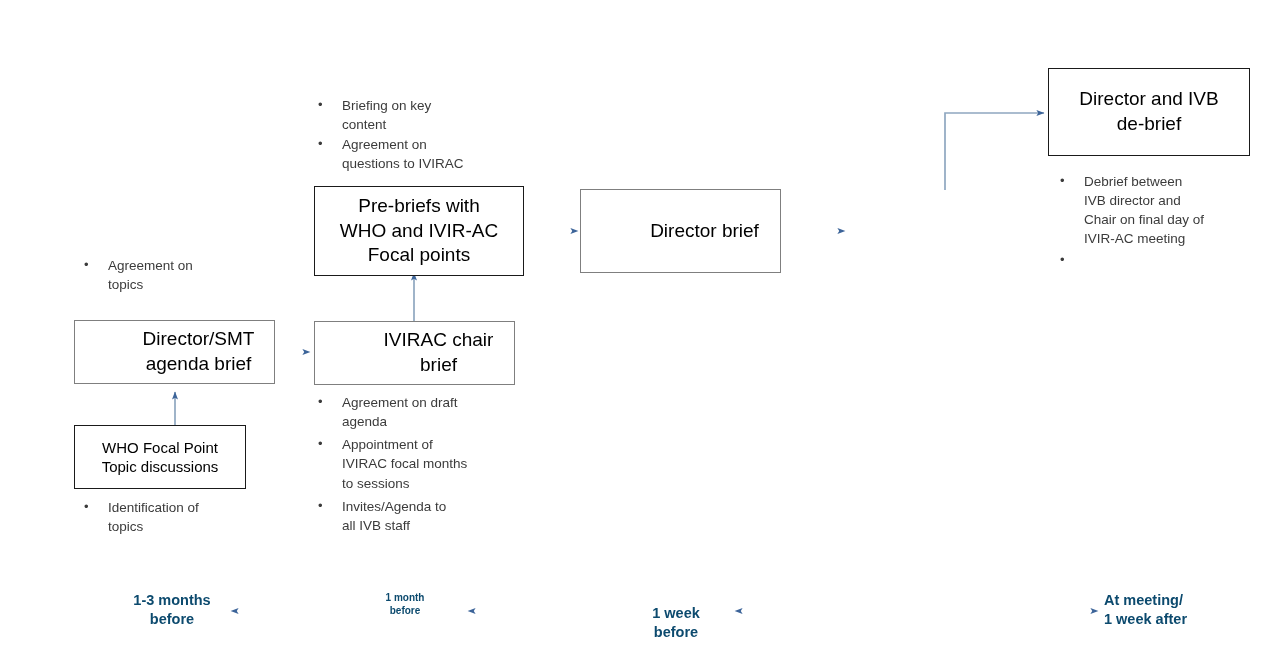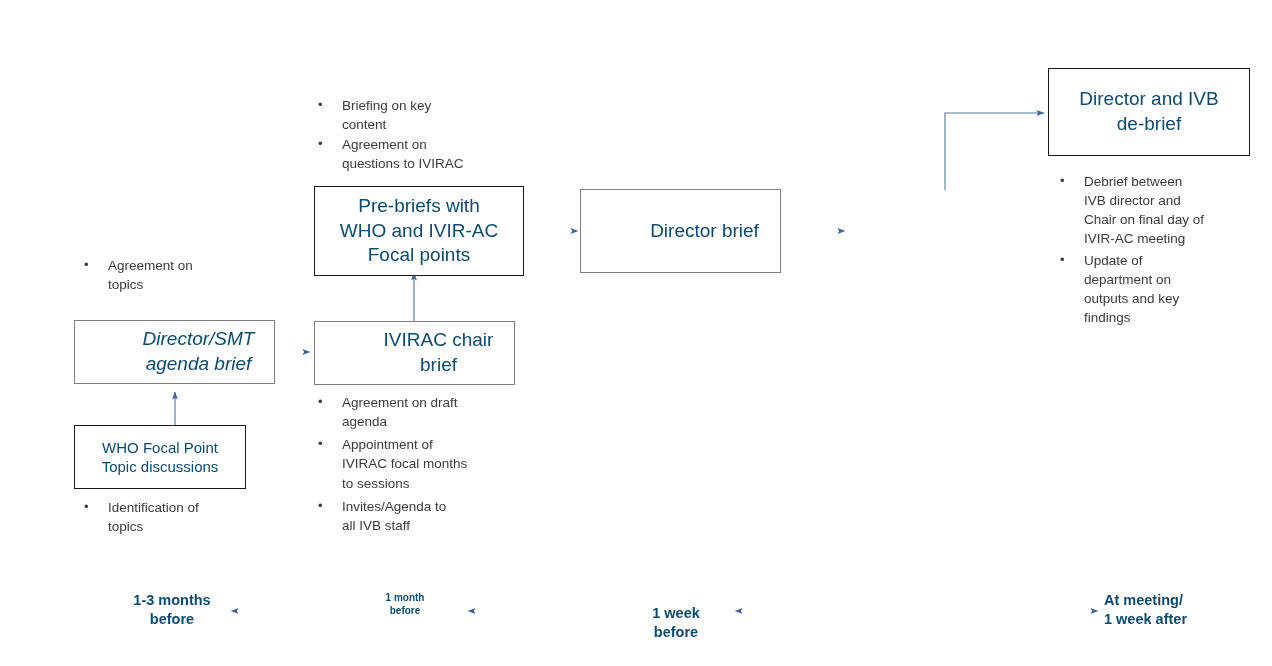--- a/index.html
+++ b/index.html
@@ -21,21 +21,21 @@
   }
   
   .node {
     position: absolute;
     box-sizing: border-box;
     display: flex;
     align-items: center;
     justify-content: center;
     text-align: center;
     background: #ffffff;
-    color: #0c4a6e;
+    color: #000000;
     line-height: 1.30;
     white-space: pre-line;
   }
   .node.box {
     border: 1.4px solid #7f7f7f;
     padding-left: 48px;
   }
   .node.box-dark {
     border: 1.6px solid #1a1a1a;
   }
@@ -195,38 +195,34 @@
   <div class="notes" style="left:1060px; top:172px; width:200px; font-size:13.5px;">
     <div class="bullet-row" style="margin-bottom:2px;">
       <span class="dot">•</span>
       <span class="btext">Debrief between
 IVB director and
 Chair on final day of
 IVIR-AC meeting</span>
     </div>
     <div class="bullet-row">
       <span class="dot">•</span>
-      <span class="btext">Update of
-department on
-outputs and key
-findings</span>
     </div>
   </div>
 
   <div class="node box-dark" style="left:1048px; top:68px; width:202px; height:88px; font-size:19px;">Director and IVB
 de-brief</div>
 
   <div class="node box-dark" style="left:314px; top:186px; width:210px; height:90px; font-size:19px;">Pre-briefs with
 WHO and IVIR-AC
 Focal points</div>
 
   <div class="node box" style="left:580px; top:189px; width:201px; height:84px; font-size:19px;">Director brief</div>
 
 
-  <div class="node box" style="left:74px; top:320px; width:201px; height:64px; font-size:19px;font-style:italic;">Director/SMT
+  <div class="node box" style="left:74px; top:320px; width:201px; height:64px; font-size:19px;">Director/SMT
 agenda brief</div>
 
   <div class="node box" style="left:314px; top:321px; width:201px; height:64px; font-size:19px;">IVIRAC chair brief</div>
 
   <div class="node box-dark" style="left:74px; top:425px; width:172px; height:64px; font-size:15px;">WHO Focal Point
 Topic discussions</div>
 
   <div class="tl-label" style="left:106px; top:591px; width:132px; font-size:14.5px;">1-3 months
 before</div>
 

